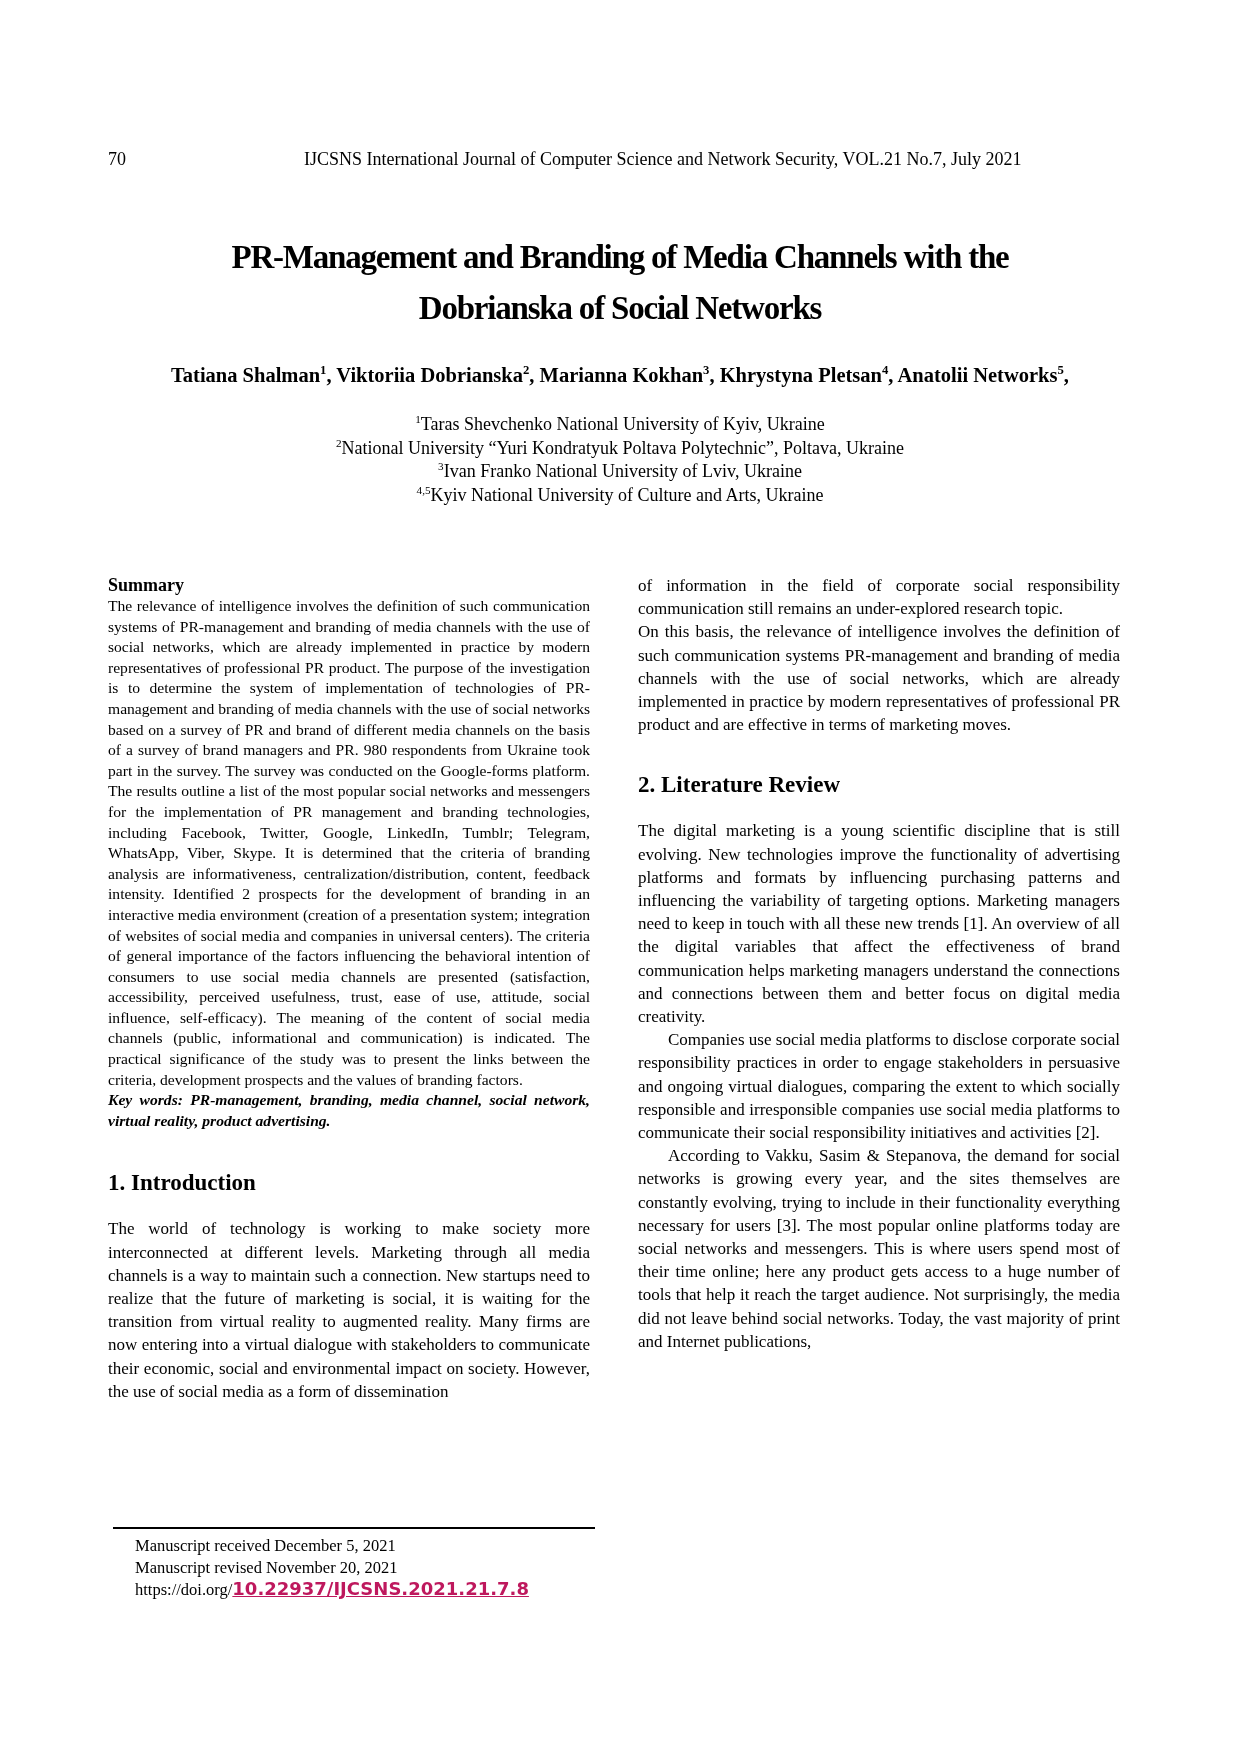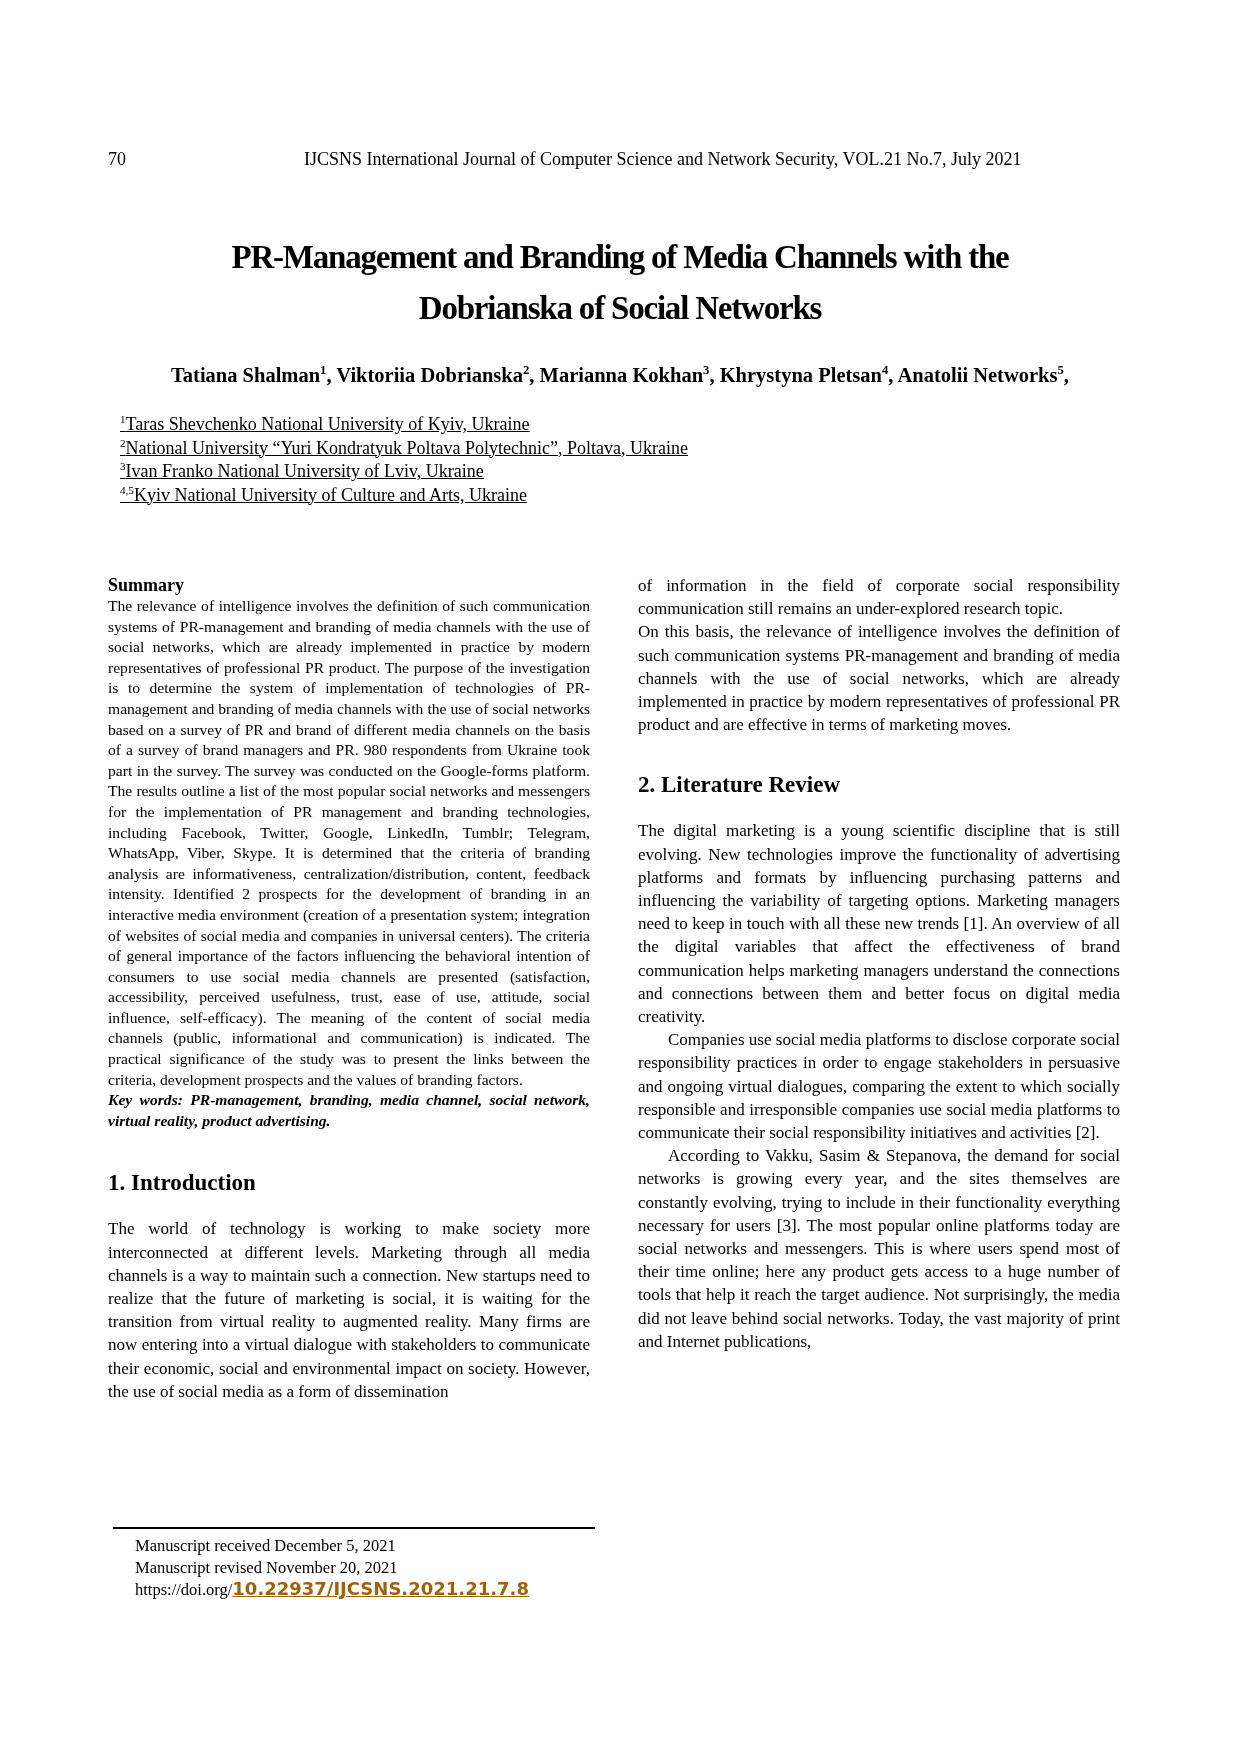--- a/index.html
+++ b/index.html
@@ -5,22 +5,22 @@
   html, body { margin: 0; padding: 0; background: #ffffff; }
   body { width: 1240px; height: 1754px; position: relative; overflow: hidden;
          font-family: "Liberation Serif", "DejaVu Serif", serif; color: #000; }
   .abs { position: absolute; }
   #page-num { left: 108px; top: 149px; font-size: 18px; }
   #running-head { left: 304px; top: 149px; font-size: 18px; white-space: nowrap; }
   #title { left: 120px; width: 1000px; top: 232px; text-align: center;
            font-size: 33px; font-weight: bold; line-height: 51px; letter-spacing: -1.2px; }
   #authors { left: 120px; width: 1000px; top: 362px; text-align: center;
              font-size: 20.5px; font-weight: bold; line-height: 27px; }
-  #affils { left: 120px; width: 1000px; top: 413px; text-align: left;
-            font-size: 18px; line-height: 23.5px; text-decoration: underline; }
+  #affils { left: 120px; width: 1000px; top: 413px; text-align: center;
+            font-size: 18px; line-height: 23.5px; }
   sup { font-size: 0.62em; line-height: 0; vertical-align: super; }
   .col { width: 482px; font-size: 17px; line-height: 23.2px; text-align: justify; margin-top: 25px; }
   #left-col { left: 108px; top: 549px; }
   #right-col { left: 638px; top: 549px; }
   .col p { margin: 0; }
   .indent { text-indent: 30px; }
   .h-summary { font-weight: bold; font-size: 18px; line-height: 22px; }
   .abstract { font-size: 15.6px; line-height: 20.6px; }
   .keywords { font-weight: bold; font-style: italic; font-size: 15.6px; line-height: 20.6px; margin: 2px 0 0 0; }
   .section-h { font-weight: bold; font-size: 23px; line-height: 28px; margin: 38px 0 20px 0; }
@@ -66,14 +66,14 @@
   <div class="section-h" id="sec2-h">2. Literature Review</div>
   <p>The digital marketing is a young scientific discipline that is still evolving. New technologies improve the functionality of advertising platforms and formats by influencing purchasing patterns and influencing the variability of targeting options. Marketing managers need to keep in touch with all these new trends [1]. An overview of all the digital variables that affect the effectiveness of brand communication helps marketing managers understand the connections and connections between them and better focus on digital media creativity.</p>
   <p class="indent">Companies use social media platforms to disclose corporate social responsibility practices in order to engage stakeholders in persuasive and ongoing virtual dialogues, comparing the extent to which socially responsible and irresponsible companies use social media platforms to communicate their social responsibility initiatives and activities [2].</p>
   <p class="indent">According to Vakku, Sasim &amp; Stepanova, the demand for social networks is growing every year, and the sites themselves are constantly evolving, trying to include in their functionality everything necessary for users [3]. The most popular online platforms today are social networks and messengers. This is where users spend most of their time online; here any product gets access to a huge number of tools that help it reach the target audience. Not surprisingly, the media did not leave behind social networks. Today, the vast majority of print and Internet publications,</p>
 </div>
 
 <div class="abs" id="foot-rule"></div>
 <div class="abs" id="footnote">
   <div>Manuscript received December 5, 2021</div>
   <div>Manuscript revised November 20, 2021</div>
-  <div><span>https://doi.org/</span><span class="doi-link" style="color: #a16207;">10.22937/IJCSNS.2021.21.7.8</span></div>
+  <div><span>https://doi.org/</span><span class="doi-link" style="color: #be185d;">10.22937/IJCSNS.2021.21.7.8</span></div>
 </div>
 
 </body></html>

